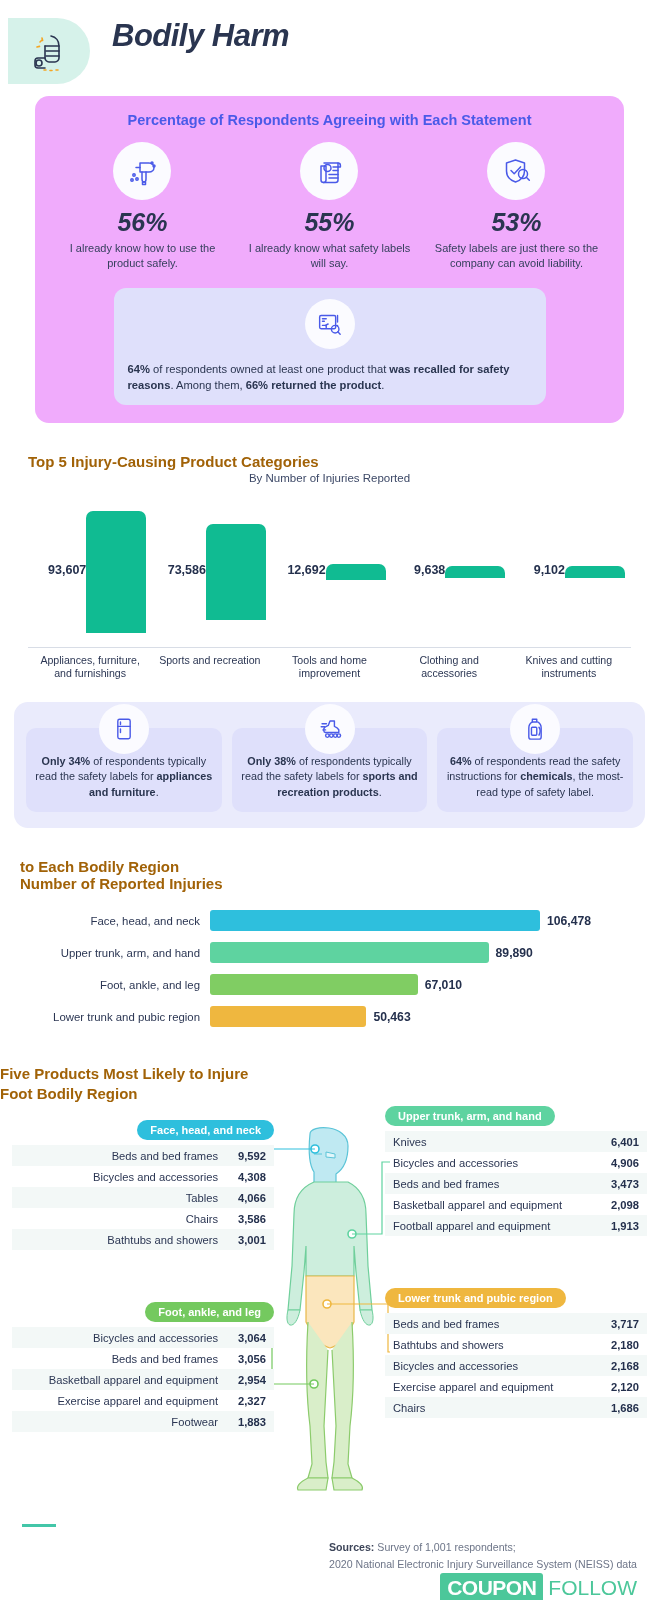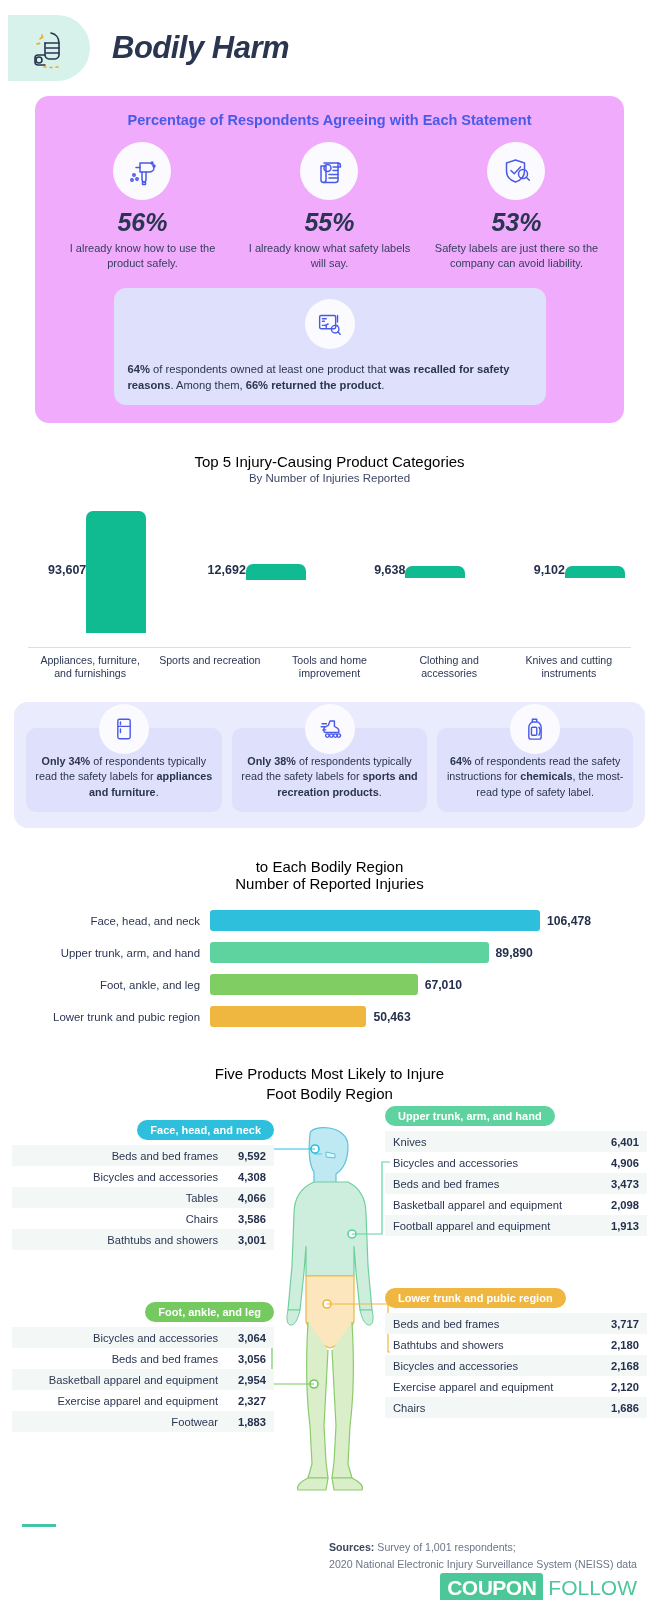--- a/index.html
+++ b/index.html
@@ -7,21 +7,21 @@
     width: 659px;
     min-height: 1600px;
     background: #ffffff;
     font-family: "Liberation Sans", sans-serif;
     color: #1e2a47;
     position: relative;
     overflow-x: hidden;
   }
 
   
-  .header { display:flex; align-items:center; padding: 18px 0 8px 8px; height: 86px; }
+  .header { display:flex; align-items:flex-start; padding: 18px 0 8px 8px; height: 86px; }
   .logo-badge {
     width: 82px; height: 66px;
     background: #d6f2ea;
     border-radius: 0 33px 33px 0;
     display:flex; align-items:center; justify-content:center;
     flex: 0 0 auto;
   }
   .page-title {
     font-size: 31px; font-weight: bold; font-style: italic;
     letter-spacing: -0.5px; color:#2a3550; margin-left: 22px;
@@ -59,21 +59,21 @@
   }
   .recall-icon {
     width: 50px; height: 50px; border-radius:50%; background:#fbfbff;
     display:flex; align-items:center; justify-content:center; flex:0 0 auto;
   }
   .recall-text { font-size: 11.2px; line-height: 1.45; color:#2a3550; }
   .recall-text b { font-weight: bold; }
 
   
   .vchart-wrap { margin-top: 30px; padding: 0 28px; }
-  .chart-title { text-align:center; font-size:15px; font-weight:normal; color:#000000; }
+  .chart-title { text-align:left; font-size:15px; font-weight:bold; color:#a16207; }
   .chart-sub { text-align:center; font-size:11.5px; color:#3c4866; margin-top:2px; }
   .vchart { position:relative; height: 150px; margin-top: 14px; display:flex;
             align-items:flex-end; justify-content:space-between;
             border-bottom: 1px solid #d8dde6; padding: 0 6px; }
   .vbar-col { width: 19%; display:flex; flex-direction:row; align-items:center;
               justify-content:flex-end; height:100%; }
   .vbar-val { font-size: 12.5px; font-weight:bold; color:#24304d; margin-bottom: 4px; }
   .vbar { width: 60px; background:#10bb92; border-radius: 7px 7px 0 0; }
   .vlabels { display:flex; justify-content:space-between; padding: 6px 6px 0 6px; }
   .vlabel { width:19%; text-align:center; font-size:10.6px; line-height:1.25; color:#2b3консоль; color:#2b3653; }
@@ -241,20 +241,24 @@
 
 <div class="vchart-wrap">
   <div class="chart-title">Top 5 Injury-Causing Product Categories</div>
   <div class="chart-sub">By Number of Injuries Reported</div>
   <div class="vchart" id="vchart">
       <div class="vbar-col">
         <div class="vbar-val">93,607</div>
         <div class="vbar" style="height: 122px; background: rgb(16, 187, 146);"></div>
       </div>
       <div class="vbar-col">
+        <div class="vbar-val">73,586</div>
+        <div class="vbar" style="height: 95.9062px; background: rgb(16, 187, 146);"></div>
+      </div>
+      <div class="vbar-col">
         <div class="vbar-val">12,692</div>
         <div class="vbar" style="height: 16.5418px; background: rgb(16, 187, 146);"></div>
       </div>
       <div class="vbar-col">
         <div class="vbar-val">9,638</div>
         <div class="vbar" style="height: 12.5614px; background: rgb(16, 187, 146);"></div>
       </div>
       <div class="vbar-col">
         <div class="vbar-val">9,102</div>
         <div class="vbar" style="height: 12px; background: rgb(16, 187, 146);"></div>

